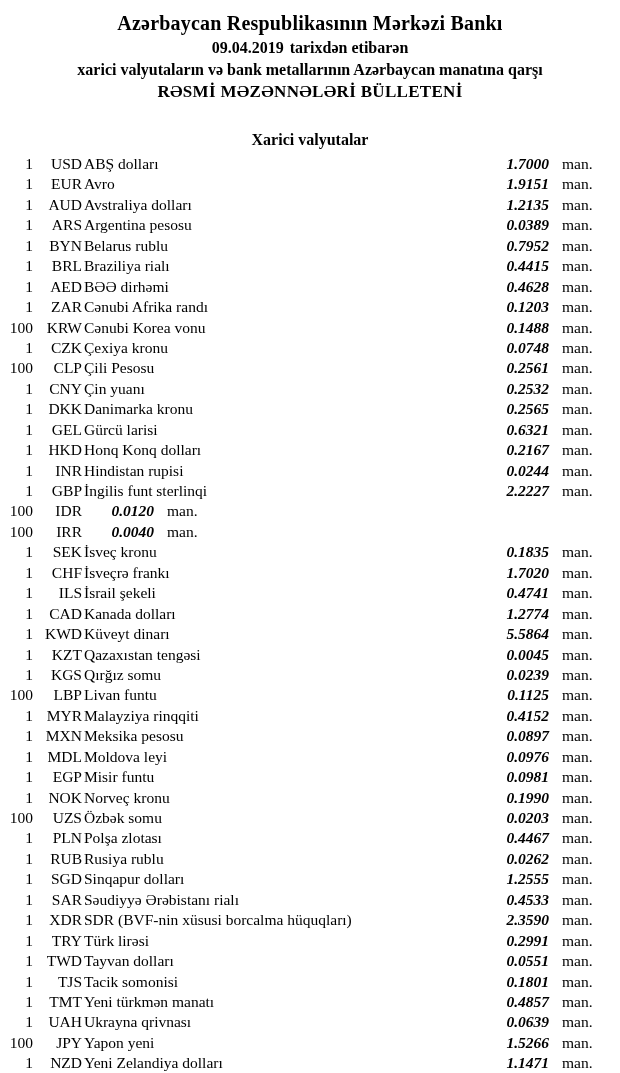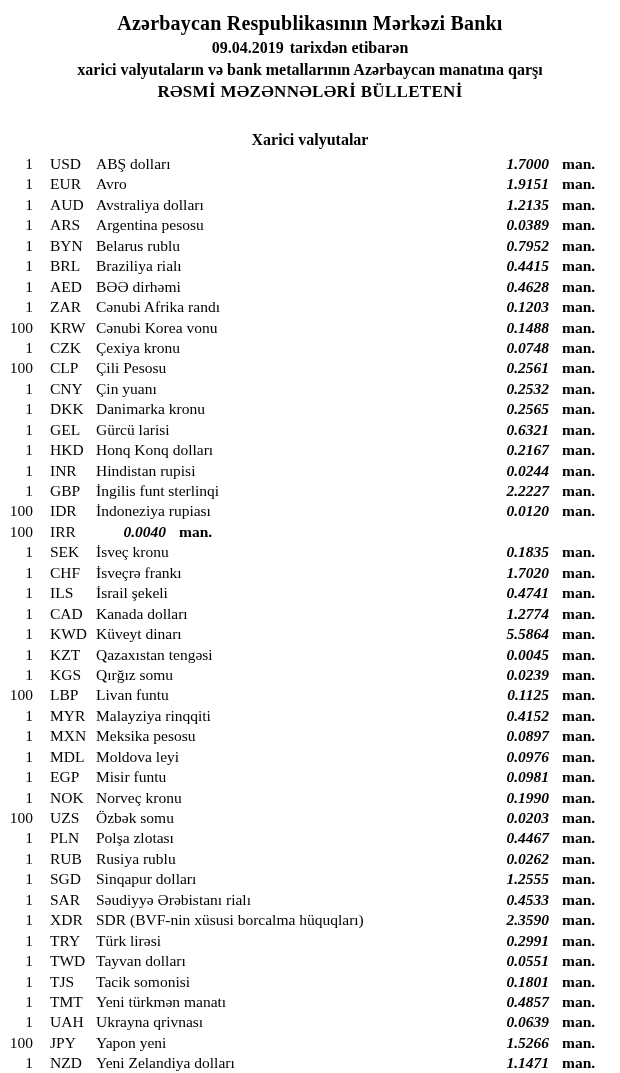--- a/index.html
+++ b/index.html
@@ -45,24 +45,24 @@
   .rates { margin-top: 4px; }
   .row {
     display: flex;
     align-items: baseline;
     height: 20.45px;
     font-size: 15.5px;
     line-height: 20.45px;
     padding-right: 20px;
   }
   .qty   { width: 33px; text-align: right; flex: 0 0 auto; }
-  .code  { width: 44px; margin-left: 17px; text-align: left; flex: 0 0 auto; }
+  .code  { width: 44px; margin-left: 5px; text-align: right; flex: 0 0 auto; }
   .name  { flex: 1 1 auto; margin-left: 2px; white-space: nowrap; overflow: hidden; }
   .rate  { width: 72px; text-align: right; font-weight: bold; font-style: italic; flex: 0 0 auto; }
-  .unit  { width: 38px; margin-left: 13px; flex: 0 0 auto; font-weight: bold; }
+  .unit  { width: 38px; margin-left: 13px; flex: 0 0 auto; }
 </style>
 </head>
 <body>
 
 <div class="page">
 
   <div class="bulletin-header">
     <div class="bank-title">Azərbaycan Respublikasının Mərkəzi Bankı</div>
     <div class="hline date-line">
       <span>09.04.2019</span><span class="date-gap"></span><span>tarixdən etibarən</span>
@@ -206,21 +206,20 @@
     <span class="qty">1</span>
     <span class="code">GBP</span>
     <span class="name">İngilis funt sterlinqi</span>
     <span class="rate">2.2227</span>
     <span class="unit">man.</span>
   </div>
 
   <div class="row">
     <span class="qty">100</span>
     <span class="code">IDR</span>
-    <span class="name">İndoneziya rupiası</span>
     <span class="rate">0.0120</span>
     <span class="unit">man.</span>
   </div>
 
   <div class="row">
     <span class="qty">100</span>
     <span class="code">IRR</span>
     <span class="rate">0.0040</span>
     <span class="unit">man.</span>
   </div>

